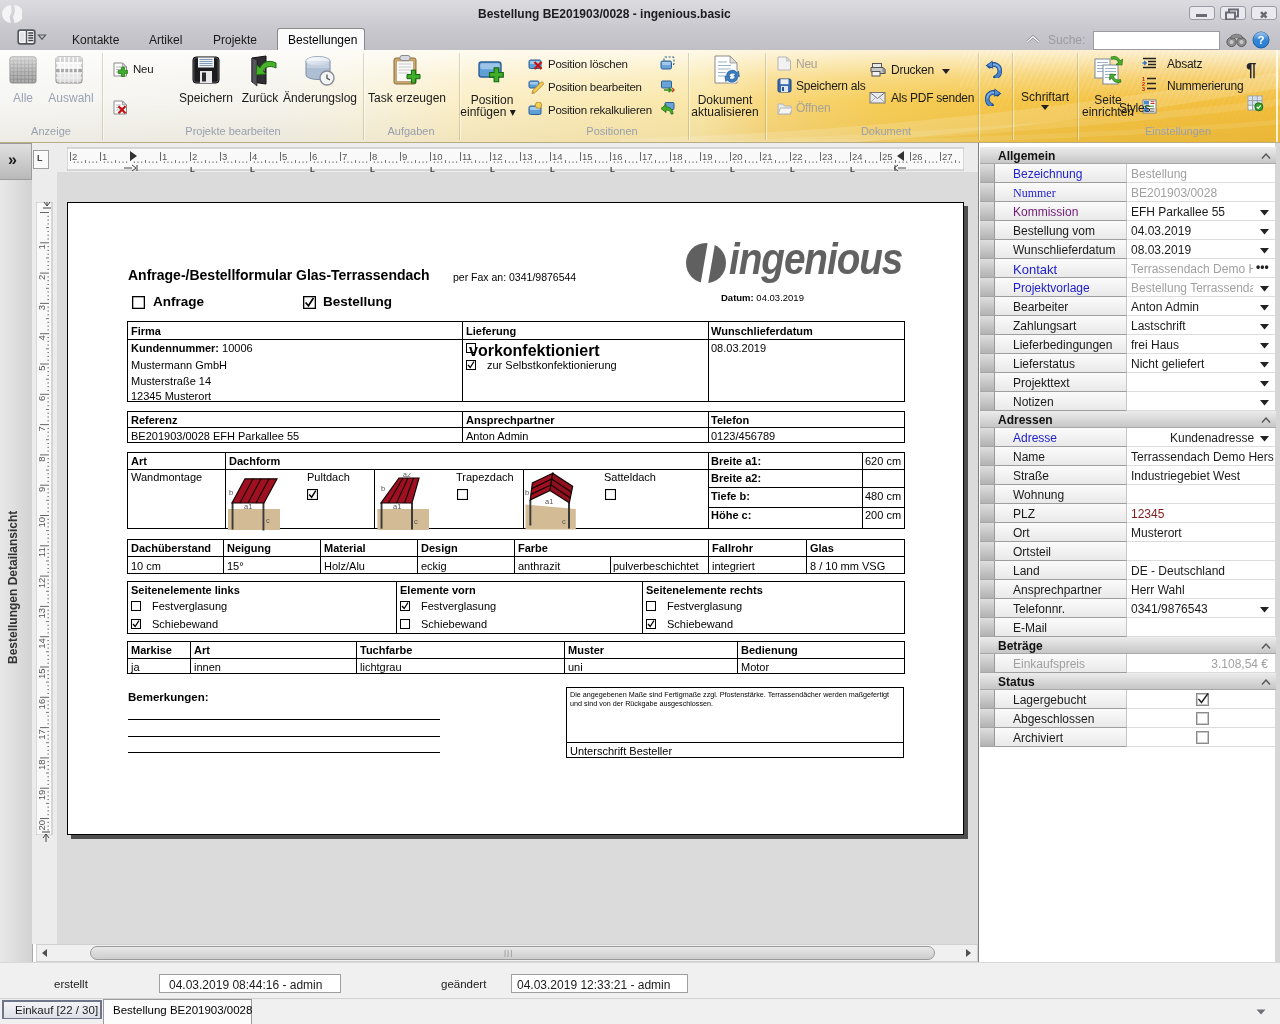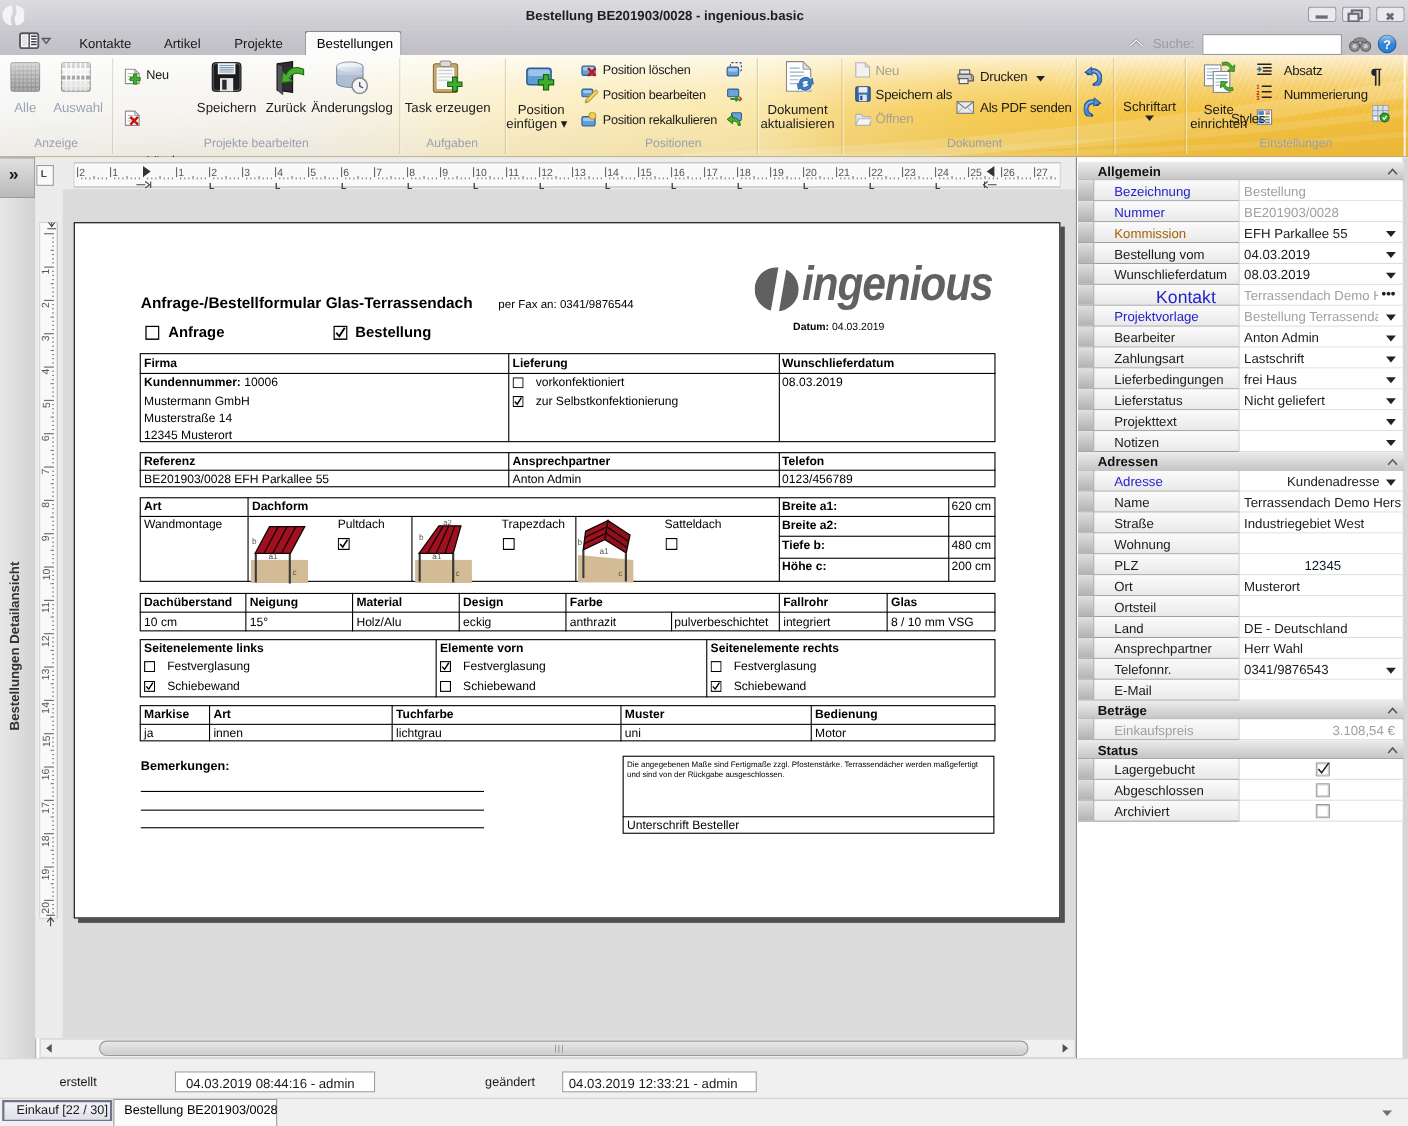--- a/index.html
+++ b/index.html
@@ -840,21 +840,21 @@
 <div class="txt" style="left:131px;top:325px;font-size:11px;font-weight:bold;color:#000;">Firma</div>
 <div class="txt" style="left:466px;top:325px;font-size:11px;font-weight:bold;color:#000;">Lieferung</div>
 <div class="txt" style="left:711px;top:325px;font-size:11px;font-weight:bold;color:#000;">Wunschlieferdatum</div>
 <div class="txt" style="left:131px;top:342px;font-size:11px;font-weight:normal;color:#000;"><b>Kundennummer:</b> 10006</div>
 <div class="txt" style="left:131px;top:359px;font-size:11px;font-weight:normal;color:#000;">Mustermann GmbH</div>
 <div class="txt" style="left:131px;top:375px;font-size:11px;font-weight:normal;color:#000;">Musterstraße 14</div>
 <div class="txt" style="left:131px;top:390px;font-size:11px;font-weight:normal;color:#000;">12345 Musterort</div>
 <svg class="abs" style="left:466px;top:343px" width="10" height="10" viewBox="0 0 10 10">
     <rect x="0.5" y="0.5" width="9" height="9" fill="#fff" stroke="#000"></rect>
   </svg>
-<div class="txt" style="left:487px;top:342px;font-size:11px;font-weight:normal;color:#000;">vorkonfektioniert</div>
+<div class="txt" style="left:469px;top:342px;font-size:16px;font-weight:bold;color:#000;">vorkonfektioniert</div>
 <svg class="abs" style="left:466px;top:360px" width="10" height="10" viewBox="0 0 10 10">
     <rect x="0.5" y="0.5" width="9" height="9" fill="#fff" stroke="#000"></rect>
     <path d="M2 5 L4.2 7.5 L8 1.5" stroke="#000" stroke-width="1.3" fill="none"></path>
   </svg>
 <div class="txt" style="left:487px;top:359px;font-size:11px;font-weight:normal;color:#000;">zur Selbstkonfektionierung</div>
 <div class="txt" style="left:711px;top:342px;font-size:11px;font-weight:normal;color:#000;">08.03.2019</div>
 <div class="abs" style="left:127px;top:411px;width:778px;height:32px;border:1px solid #000;box-sizing:border-box;"></div>
 <div class="abs" style="left:127px;top:427px;width:778px;height:1px;background:#000;"></div>
 <div class="abs" style="left:462px;top:411px;width:1px;height:32px;background:#000;"></div>
 <div class="abs" style="left:708px;top:411px;width:1px;height:32px;background:#000;"></div>
@@ -1028,26 +1028,26 @@
 <svg class="abs" style="left:1260px;top:152px" width="12" height="8" viewBox="0 0 12 8">
     <path d="M2 6.5 L6 2 L10 6.5" fill="none" stroke="#555" stroke-width="1.4"></path>
   </svg>
 <div class="abs" style="left:980px;top:164px;width:15px;height:19px;background:linear-gradient(#dedede,#b2b2b2);border-bottom:1px solid #a6a6a6;border-right:1px solid #9a9a9a;box-sizing:border-box;"></div>
 <div class="abs" style="left:995px;top:164px;width:132px;height:19px;background:linear-gradient(#fbfbfb,#e9e9e9);border-bottom:1px solid #9e9e9e;border-right:1px solid #c6c6c6;box-sizing:border-box;"></div>
 <div class="txt" style="left:1013px;top:167px;font-size:12px;color:#2222cc;">Bezeichnung</div>
 <div class="abs" style="left:1127px;top:164px;width:148px;height:19px;background:#fff;border-bottom:1px solid #dcdcdc;box-sizing:border-box;"></div>
 <div class="txt" style="left:1131px;top:167px;width:143px;overflow:hidden;font-size:12px;color:#a0a0a0;">Bestellung</div>
 <div class="abs" style="left:980px;top:183px;width:15px;height:19px;background:linear-gradient(#dedede,#b2b2b2);border-bottom:1px solid #a6a6a6;border-right:1px solid #9a9a9a;box-sizing:border-box;"></div>
 <div class="abs" style="left:995px;top:183px;width:132px;height:19px;background:linear-gradient(#fbfbfb,#e9e9e9);border-bottom:1px solid #9e9e9e;border-right:1px solid #c6c6c6;box-sizing:border-box;"></div>
-<div class="txt" style="left:1013px;top:186px;font-size:12px;color:#2222cc;">Nummer</div>
+<div class="txt" style="left:1013px;top:186px;font-size:12px;color:#2222cc;font-family:Liberation Serif, serif;">Nummer</div>
 <div class="abs" style="left:1127px;top:183px;width:148px;height:19px;background:#fff;border-bottom:1px solid #dcdcdc;box-sizing:border-box;"></div>
 <div class="txt" style="left:1131px;top:186px;width:143px;overflow:hidden;font-size:12px;color:#a0a0a0;">BE201903/0028</div>
 <div class="abs" style="left:980px;top:202px;width:15px;height:19px;background:linear-gradient(#dedede,#b2b2b2);border-bottom:1px solid #a6a6a6;border-right:1px solid #9a9a9a;box-sizing:border-box;"></div>
 <div class="abs" style="left:995px;top:202px;width:132px;height:19px;background:linear-gradient(#fbfbfb,#e9e9e9);border-bottom:1px solid #9e9e9e;border-right:1px solid #c6c6c6;box-sizing:border-box;"></div>
-<div class="txt" style="left:1013px;top:205px;font-size:12px;color:#a16207;text-align:center;">Kommission</div>
+<div class="txt" style="left:1013px;top:205px;font-size:12px;color:#701a75;text-align:center;">Kommission</div>
 <div class="abs" style="left:1127px;top:202px;width:148px;height:19px;background:#fff;border-bottom:1px solid #dcdcdc;box-sizing:border-box;"></div>
 <div class="txt" style="left:1131px;top:205px;width:122px;overflow:hidden;font-size:12px;color:#1a1a1a;">EFH Parkallee 55</div>
 <svg class="abs" style="left:1259px;top:209px" width="11" height="7" viewBox="0 0 11 7">
     <path d="M1 1 L10 1 L5.5 6.5 Z" fill="#222"></path>
   </svg>
 <div class="abs" style="left:980px;top:221px;width:15px;height:19px;background:linear-gradient(#dedede,#b2b2b2);border-bottom:1px solid #a6a6a6;border-right:1px solid #9a9a9a;box-sizing:border-box;"></div>
 <div class="abs" style="left:995px;top:221px;width:132px;height:19px;background:linear-gradient(#fbfbfb,#e9e9e9);border-bottom:1px solid #9e9e9e;border-right:1px solid #c6c6c6;box-sizing:border-box;"></div>
 <div class="txt" style="left:1013px;top:224px;font-size:12px;color:#1a1a1a;">Bestellung vom</div>
 <div class="abs" style="left:1127px;top:221px;width:148px;height:19px;background:#fff;border-bottom:1px solid #dcdcdc;box-sizing:border-box;"></div>
 <div class="txt" style="left:1131px;top:224px;width:122px;overflow:hidden;font-size:12px;color:#1a1a1a;">04.03.2019</div>
@@ -1057,21 +1057,21 @@
 <div class="abs" style="left:980px;top:240px;width:15px;height:19px;background:linear-gradient(#dedede,#b2b2b2);border-bottom:1px solid #a6a6a6;border-right:1px solid #9a9a9a;box-sizing:border-box;"></div>
 <div class="abs" style="left:995px;top:240px;width:132px;height:19px;background:linear-gradient(#fbfbfb,#e9e9e9);border-bottom:1px solid #9e9e9e;border-right:1px solid #c6c6c6;box-sizing:border-box;"></div>
 <div class="txt" style="left:1013px;top:243px;font-size:12px;color:#1a1a1a;">Wunschlieferdatum</div>
 <div class="abs" style="left:1127px;top:240px;width:148px;height:19px;background:#fff;border-bottom:1px solid #dcdcdc;box-sizing:border-box;"></div>
 <div class="txt" style="left:1131px;top:243px;width:122px;overflow:hidden;font-size:12px;color:#1a1a1a;">08.03.2019</div>
 <svg class="abs" style="left:1259px;top:247px" width="11" height="7" viewBox="0 0 11 7">
     <path d="M1 1 L10 1 L5.5 6.5 Z" fill="#222"></path>
   </svg>
 <div class="abs" style="left:980px;top:259px;width:15px;height:19px;background:linear-gradient(#dedede,#b2b2b2);border-bottom:1px solid #a6a6a6;border-right:1px solid #9a9a9a;box-sizing:border-box;"></div>
 <div class="abs" style="left:995px;top:259px;width:132px;height:19px;background:linear-gradient(#fbfbfb,#e9e9e9);border-bottom:1px solid #9e9e9e;border-right:1px solid #c6c6c6;box-sizing:border-box;"></div>
-<div class="txt" style="left:1013px;top:262px;font-size:16px;color:#2222cc;margin-left:38px;">Kontakt</div>
+<div class="txt" style="left:1013px;top:262px;font-size:13px;color:#2222cc;">Kontakt</div>
 <div class="abs" style="left:1127px;top:259px;width:148px;height:19px;background:#fff;border-bottom:1px solid #dcdcdc;box-sizing:border-box;"></div>
 <div class="txt" style="left:1131px;top:262px;width:122px;overflow:hidden;font-size:12px;color:#a0a0a0;">Terrassendach Demo H…</div>
 <div class="txt" style="left:1256px;top:260px;font-size:12px;font-weight:bold;color:#222;">•••</div>
 <div class="abs" style="left:980px;top:278px;width:15px;height:19px;background:linear-gradient(#dedede,#b2b2b2);border-bottom:1px solid #a6a6a6;border-right:1px solid #9a9a9a;box-sizing:border-box;"></div>
 <div class="abs" style="left:995px;top:278px;width:132px;height:19px;background:linear-gradient(#fbfbfb,#e9e9e9);border-bottom:1px solid #9e9e9e;border-right:1px solid #c6c6c6;box-sizing:border-box;"></div>
 <div class="txt" style="left:1013px;top:281px;font-size:12px;color:#2222cc;">Projektvorlage</div>
 <div class="abs" style="left:1127px;top:278px;width:148px;height:19px;background:#fff;border-bottom:1px solid #dcdcdc;box-sizing:border-box;"></div>
 <div class="txt" style="left:1131px;top:281px;width:122px;overflow:hidden;font-size:12px;color:#a0a0a0;">Bestellung Terrassendach</div>
 <svg class="abs" style="left:1259px;top:285px" width="11" height="7" viewBox="0 0 11 7">
     <path d="M1 1 L10 1 L5.5 6.5 Z" fill="#222"></path>
@@ -1149,21 +1149,21 @@
 <div class="txt" style="left:1131px;top:469px;width:143px;overflow:hidden;font-size:12px;color:#1a1a1a;">Industriegebiet West</div>
 <div class="abs" style="left:980px;top:485px;width:15px;height:19px;background:linear-gradient(#dedede,#b2b2b2);border-bottom:1px solid #a6a6a6;border-right:1px solid #9a9a9a;box-sizing:border-box;"></div>
 <div class="abs" style="left:995px;top:485px;width:132px;height:19px;background:linear-gradient(#fbfbfb,#e9e9e9);border-bottom:1px solid #9e9e9e;border-right:1px solid #c6c6c6;box-sizing:border-box;"></div>
 <div class="txt" style="left:1013px;top:488px;font-size:12px;color:#1a1a1a;">Wohnung</div>
 <div class="abs" style="left:1127px;top:485px;width:148px;height:19px;background:#fff;border-bottom:1px solid #dcdcdc;box-sizing:border-box;"></div>
 <div class="txt" style="left:1131px;top:488px;width:143px;overflow:hidden;font-size:12px;color:#1a1a1a;"></div>
 <div class="abs" style="left:980px;top:504px;width:15px;height:19px;background:linear-gradient(#dedede,#b2b2b2);border-bottom:1px solid #a6a6a6;border-right:1px solid #9a9a9a;box-sizing:border-box;"></div>
 <div class="abs" style="left:995px;top:504px;width:132px;height:19px;background:linear-gradient(#fbfbfb,#e9e9e9);border-bottom:1px solid #9e9e9e;border-right:1px solid #c6c6c6;box-sizing:border-box;"></div>
 <div class="txt" style="left:1013px;top:507px;font-size:12px;color:#1a1a1a;">PLZ</div>
 <div class="abs" style="left:1127px;top:504px;width:148px;height:19px;background:#fff;border-bottom:1px solid #dcdcdc;box-sizing:border-box;"></div>
-<div class="txt" style="left:1131px;top:507px;width:143px;overflow:hidden;font-size:12px;color:#0f172a;text-align:center;">12345</div>
+<div class="txt" style="left:1131px;top:507px;width:143px;overflow:hidden;font-size:12px;color:#7f1d1d;">12345</div>
 <div class="abs" style="left:980px;top:523px;width:15px;height:19px;background:linear-gradient(#dedede,#b2b2b2);border-bottom:1px solid #a6a6a6;border-right:1px solid #9a9a9a;box-sizing:border-box;"></div>
 <div class="abs" style="left:995px;top:523px;width:132px;height:19px;background:linear-gradient(#fbfbfb,#e9e9e9);border-bottom:1px solid #9e9e9e;border-right:1px solid #c6c6c6;box-sizing:border-box;"></div>
 <div class="txt" style="left:1013px;top:526px;font-size:12px;color:#1a1a1a;">Ort</div>
 <div class="abs" style="left:1127px;top:523px;width:148px;height:19px;background:#fff;border-bottom:1px solid #dcdcdc;box-sizing:border-box;"></div>
 <div class="txt" style="left:1131px;top:526px;width:143px;overflow:hidden;font-size:12px;color:#1a1a1a;">Musterort</div>
 <div class="abs" style="left:980px;top:542px;width:15px;height:19px;background:linear-gradient(#dedede,#b2b2b2);border-bottom:1px solid #a6a6a6;border-right:1px solid #9a9a9a;box-sizing:border-box;"></div>
 <div class="abs" style="left:995px;top:542px;width:132px;height:19px;background:linear-gradient(#fbfbfb,#e9e9e9);border-bottom:1px solid #9e9e9e;border-right:1px solid #c6c6c6;box-sizing:border-box;"></div>
 <div class="txt" style="left:1013px;top:545px;font-size:12px;color:#1a1a1a;">Ortsteil</div>
 <div class="abs" style="left:1127px;top:542px;width:148px;height:19px;background:#fff;border-bottom:1px solid #dcdcdc;box-sizing:border-box;"></div>
 <div class="txt" style="left:1131px;top:545px;width:143px;overflow:hidden;font-size:12px;color:#1a1a1a;"></div>

